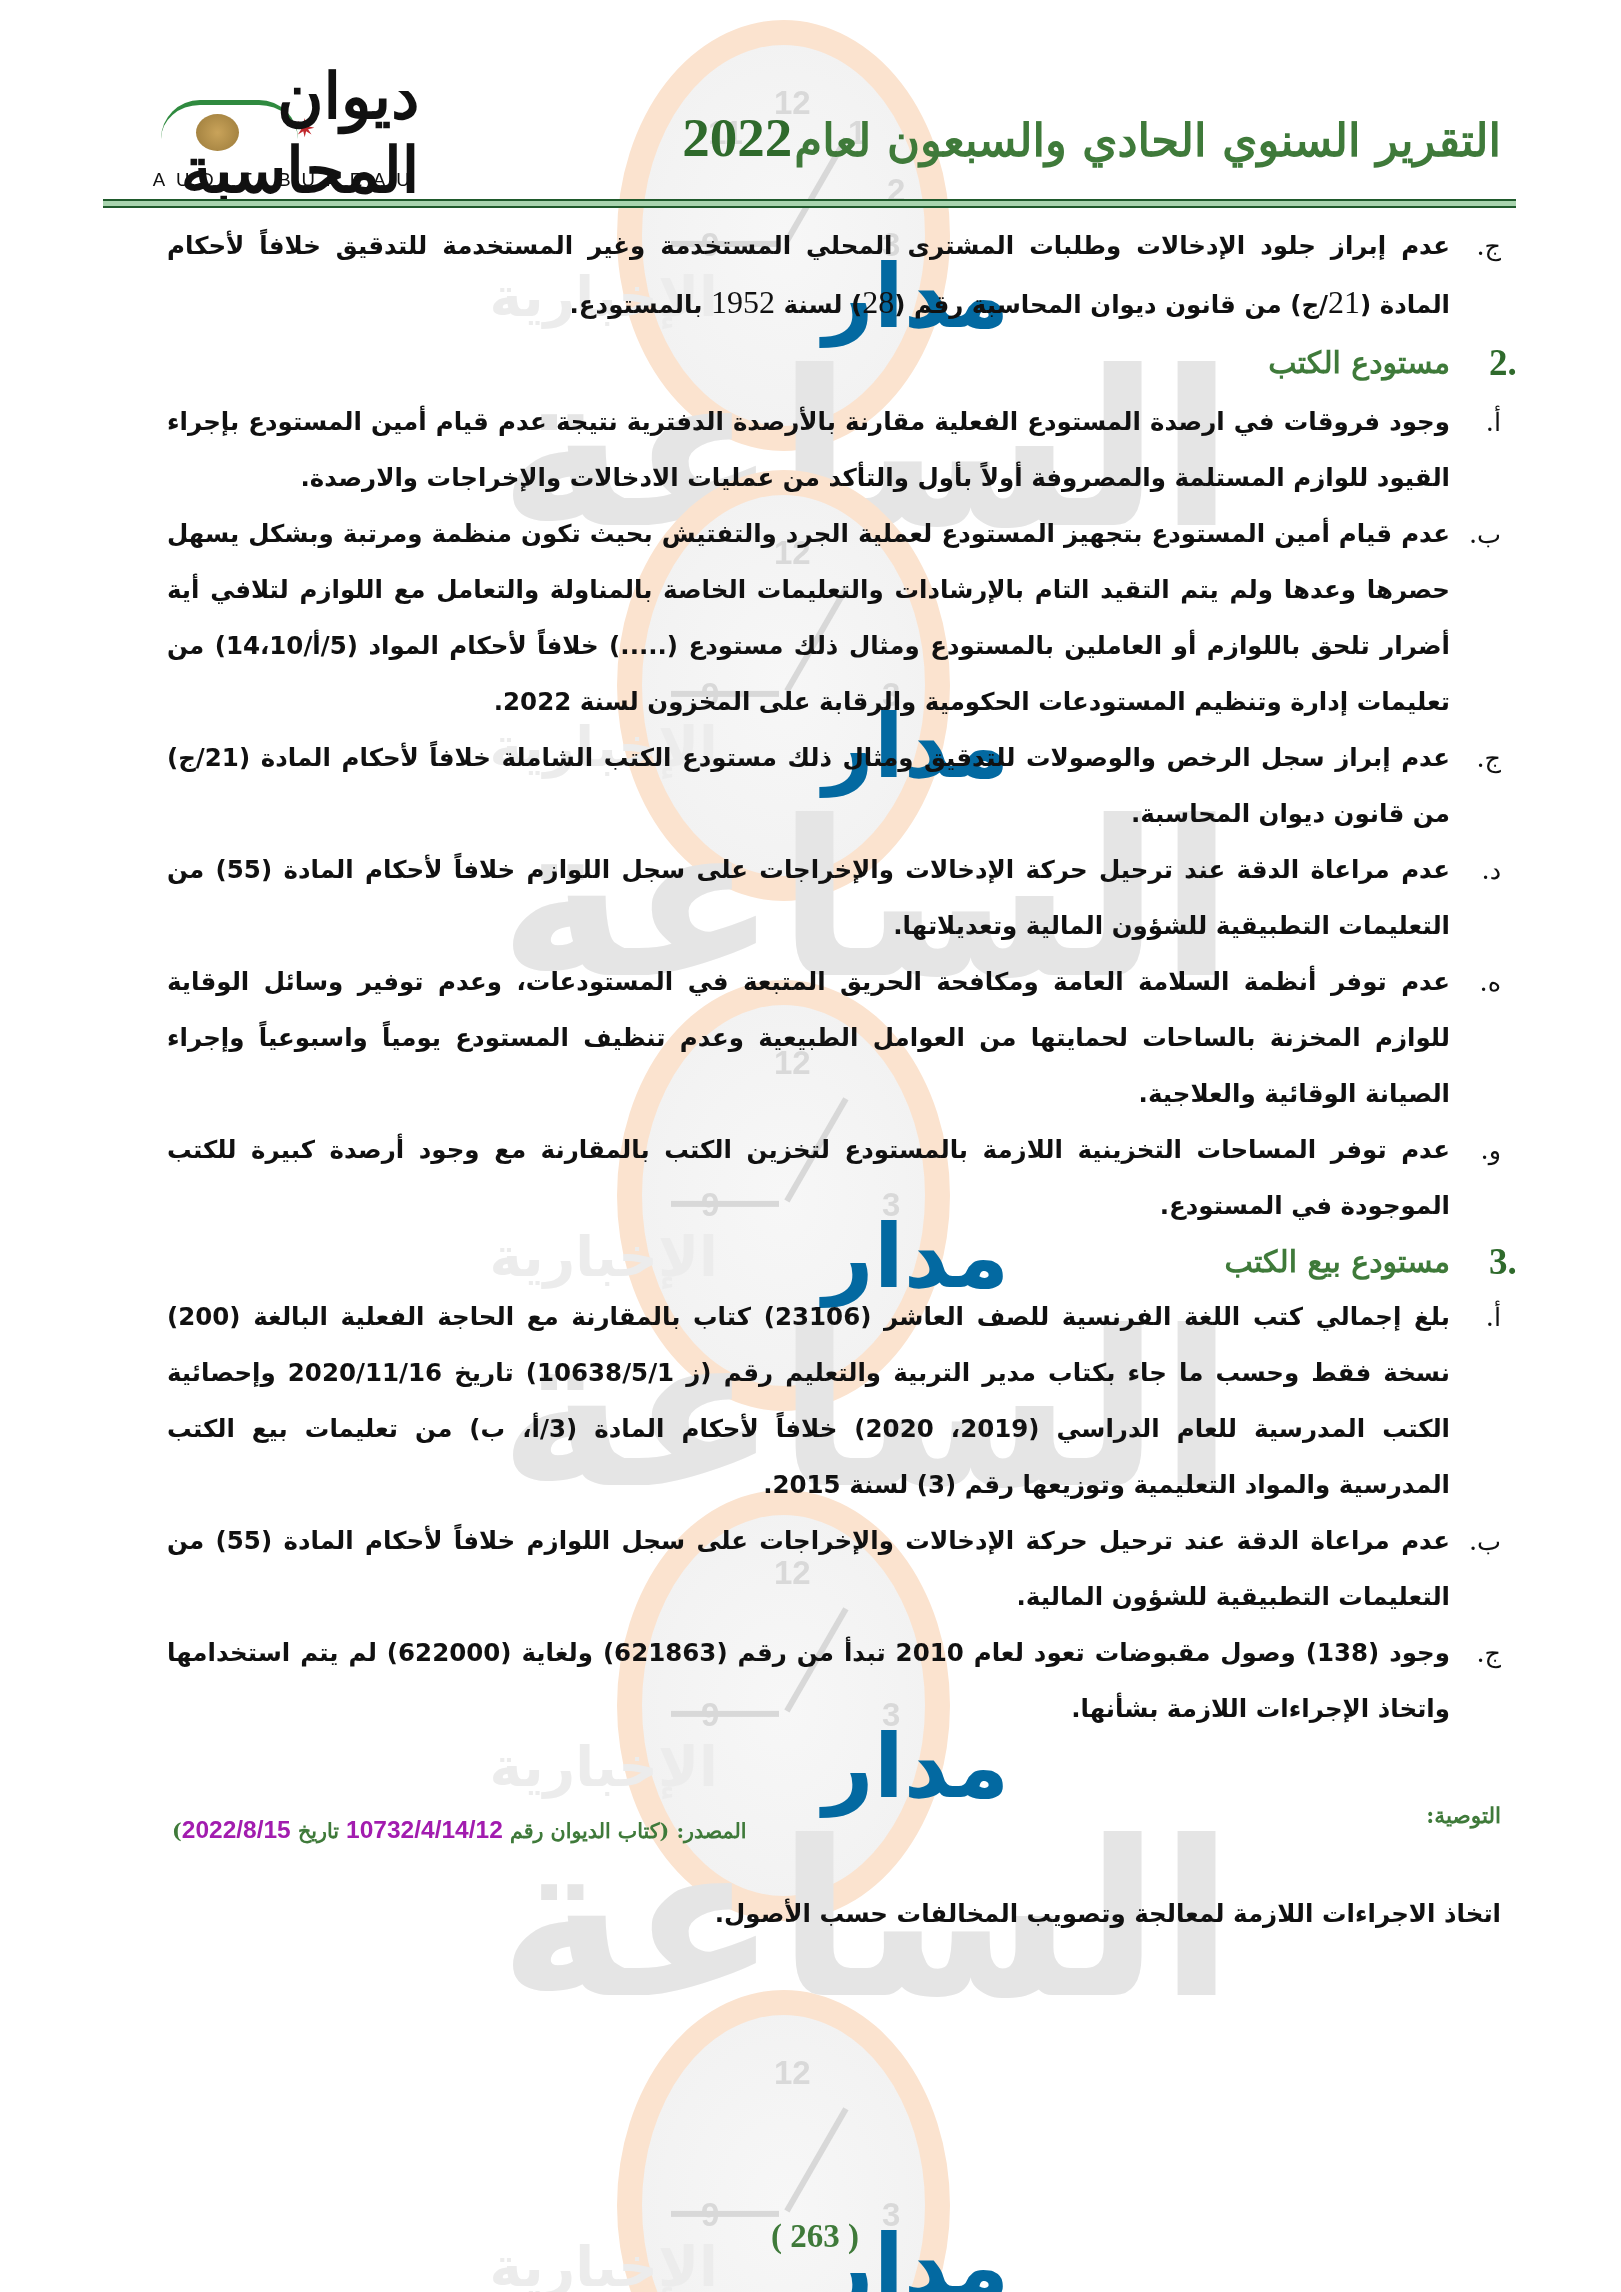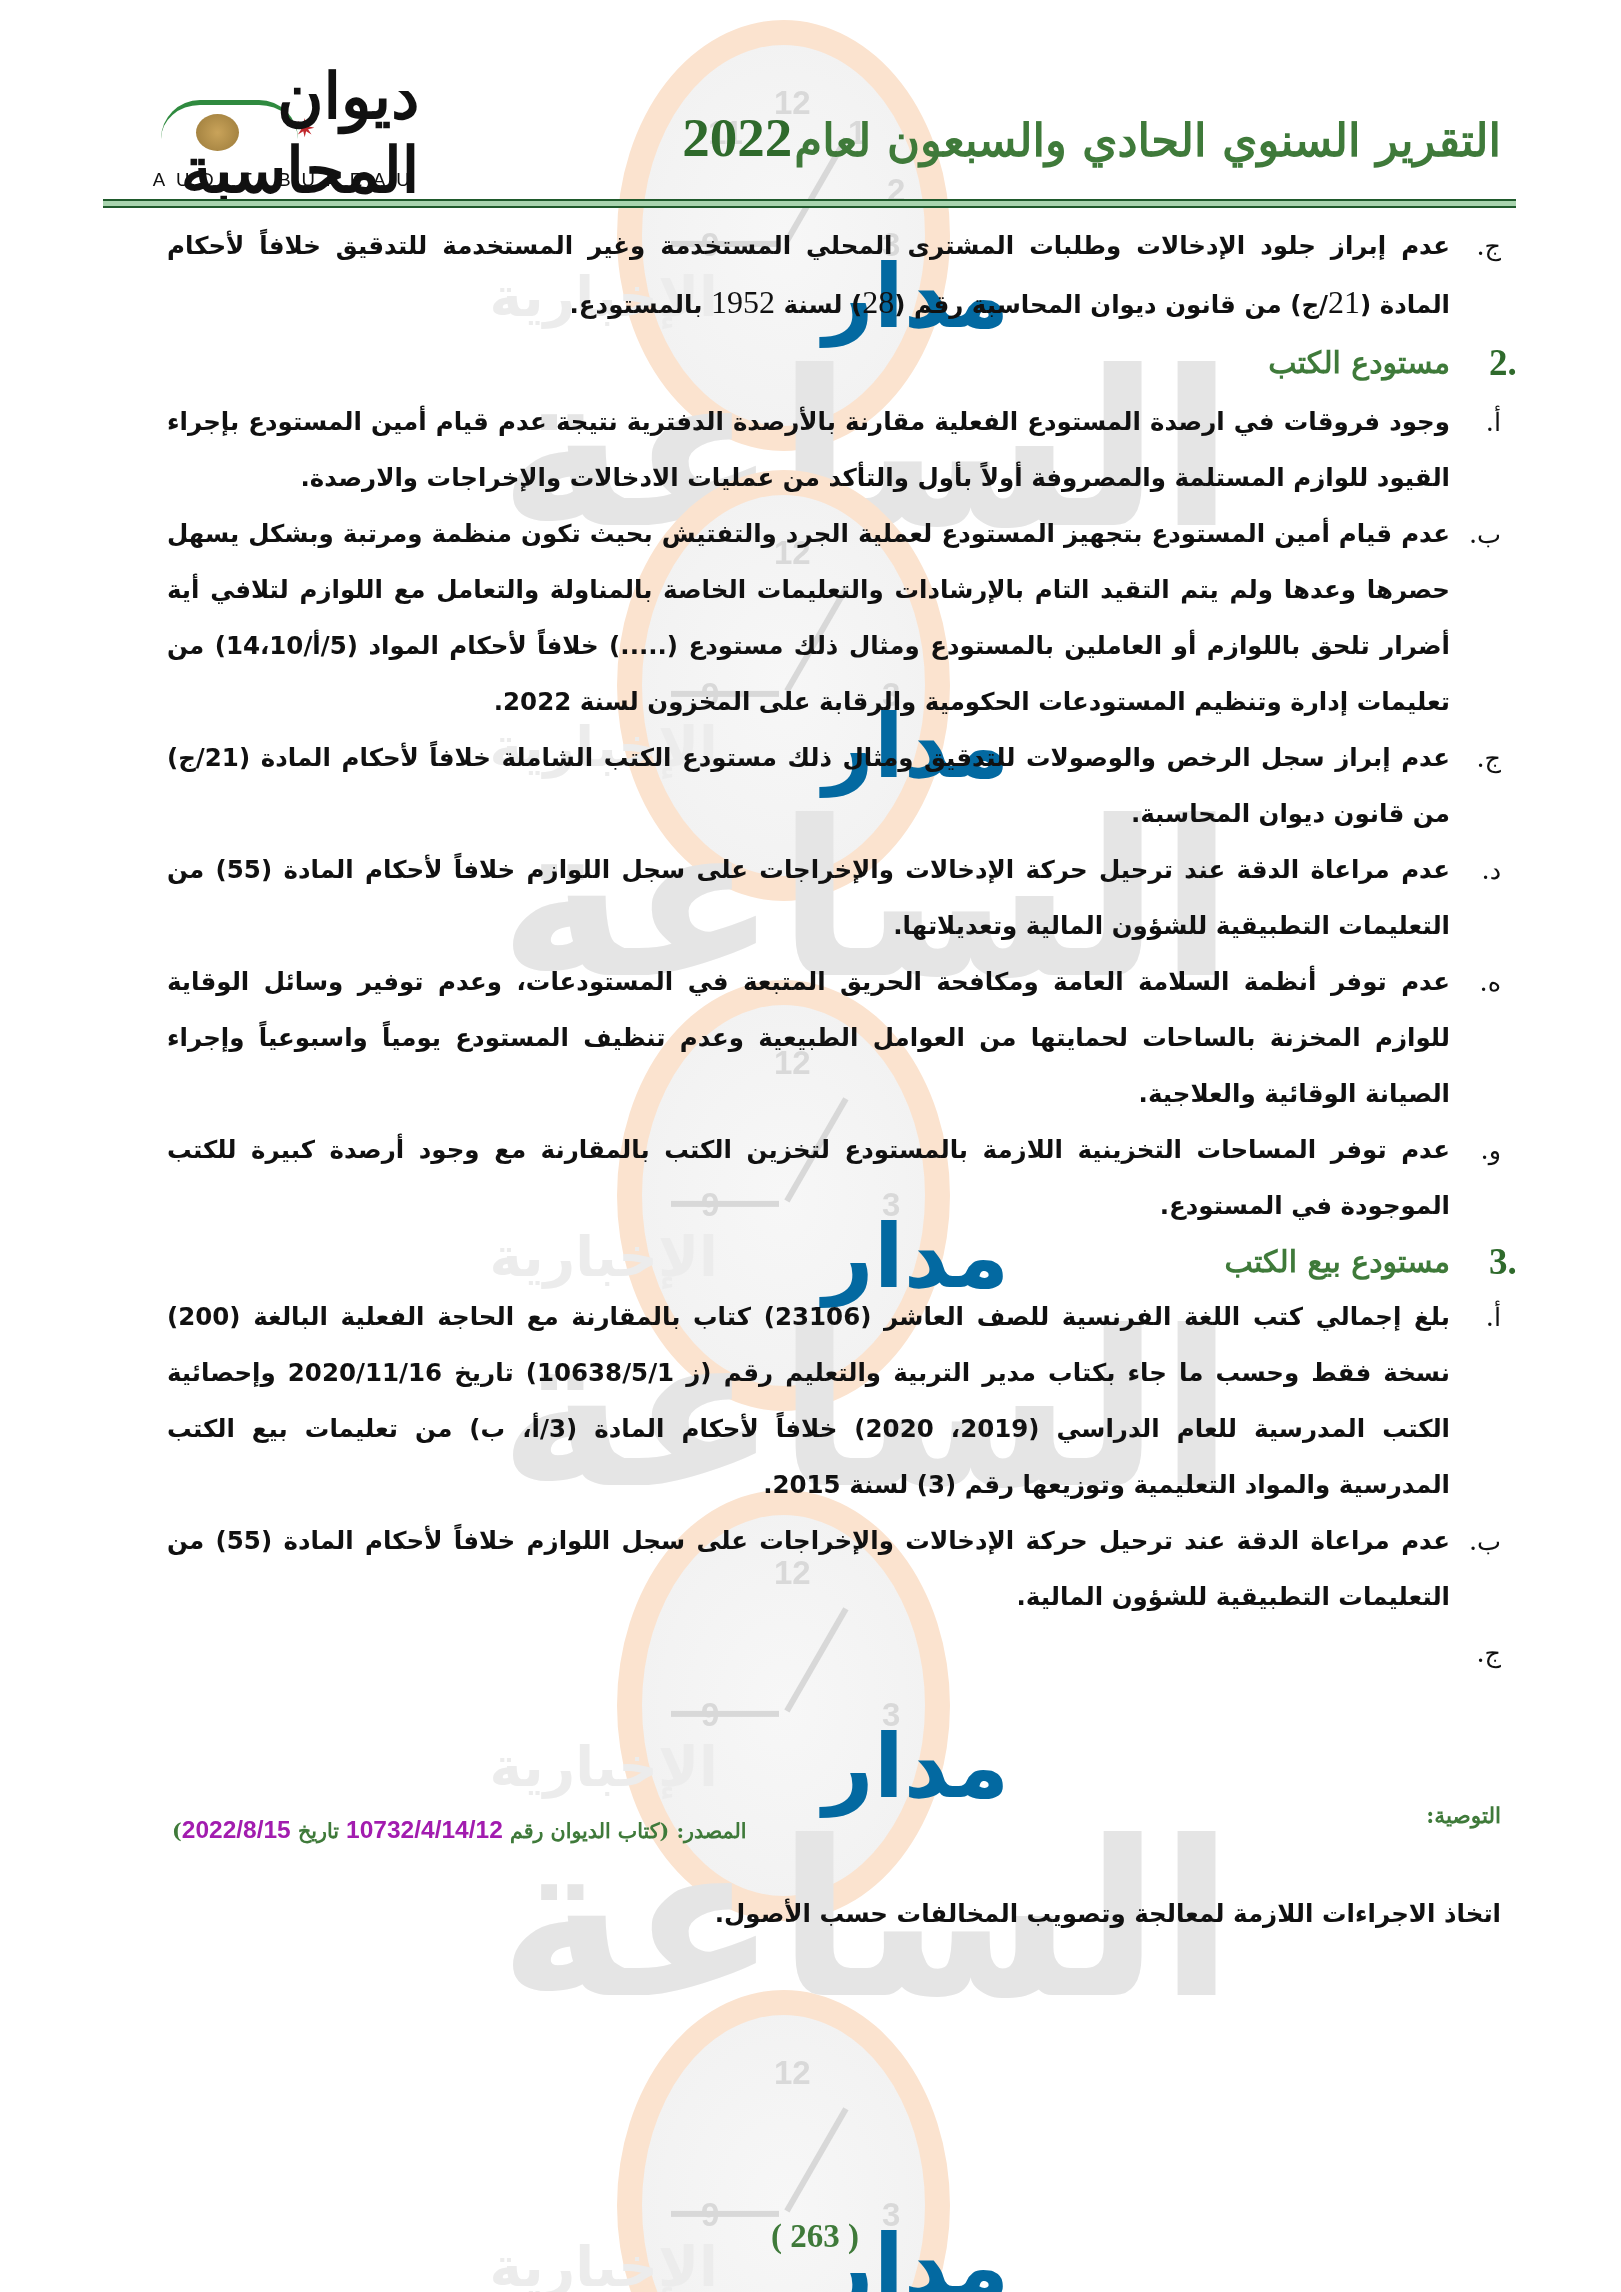--- a/index.html
+++ b/index.html
@@ -199,20 +199,21 @@
   <p class="item">
     <span class="marker">أ.</span>
     <span>بلغ إجمالي كتب اللغة الفرنسية للصف العاشر (23106) كتاب بالمقارنة مع الحاجة الفعلية البالغة (200) نسخة فقط وحسب ما جاء بكتاب مدير التربية والتعليم رقم (ز 10638/5/1) تاريخ 2020/11/16 وإحصائية الكتب المدرسية للعام الدراسي (2019، 2020) خلافاً لأحكام المادة (3/أ، ب) من تعليمات بيع الكتب المدرسية والمواد التعليمية وتوزيعها رقم (3) لسنة 2015.</span>
   </p>
   <p class="item">
     <span class="marker">ب.</span>
     <span>عدم مراعاة الدقة عند ترحيل حركة الإدخالات والإخراجات على سجل اللوازم خلافاً لأحكام المادة (55) من التعليمات التطبيقية للشؤون المالية.</span>
   </p>
   <p class="item">
     <span class="marker">ج.</span>
+    <span>وجود (138) وصول مقبوضات تعود لعام 2010 تبدأ من رقم (621863) ولغاية (622000) لم يتم استخدامها واتخاذ الإجراءات اللازمة بشأنها.</span>
   </p>
 </main>
 
 <div class="source-line">
   <span>المصدر: (كتاب الديوان رقم</span>
   <span class="src-num">10732/4/14/12</span>
   <span>تاريخ</span>
   <span class="src-num">2022/8/15</span><span>)</span>
 </div>
 

